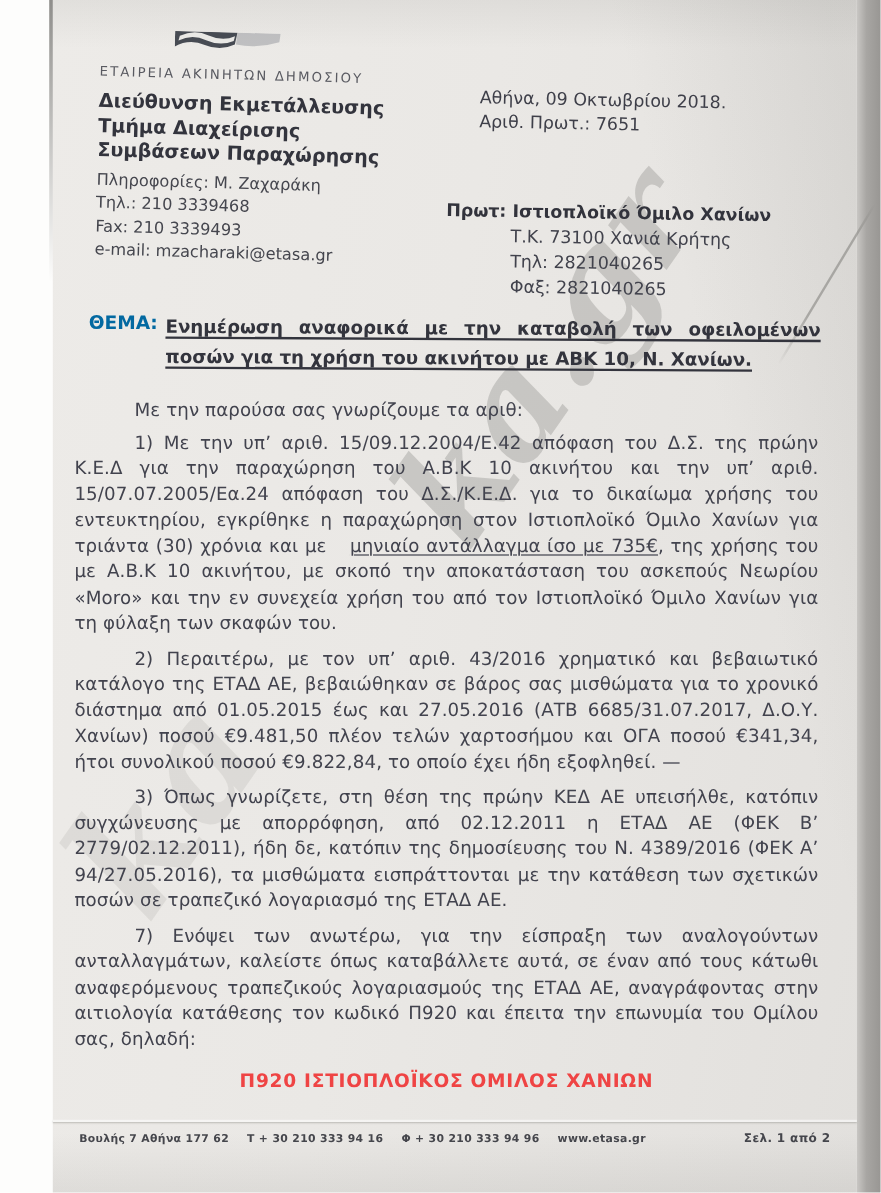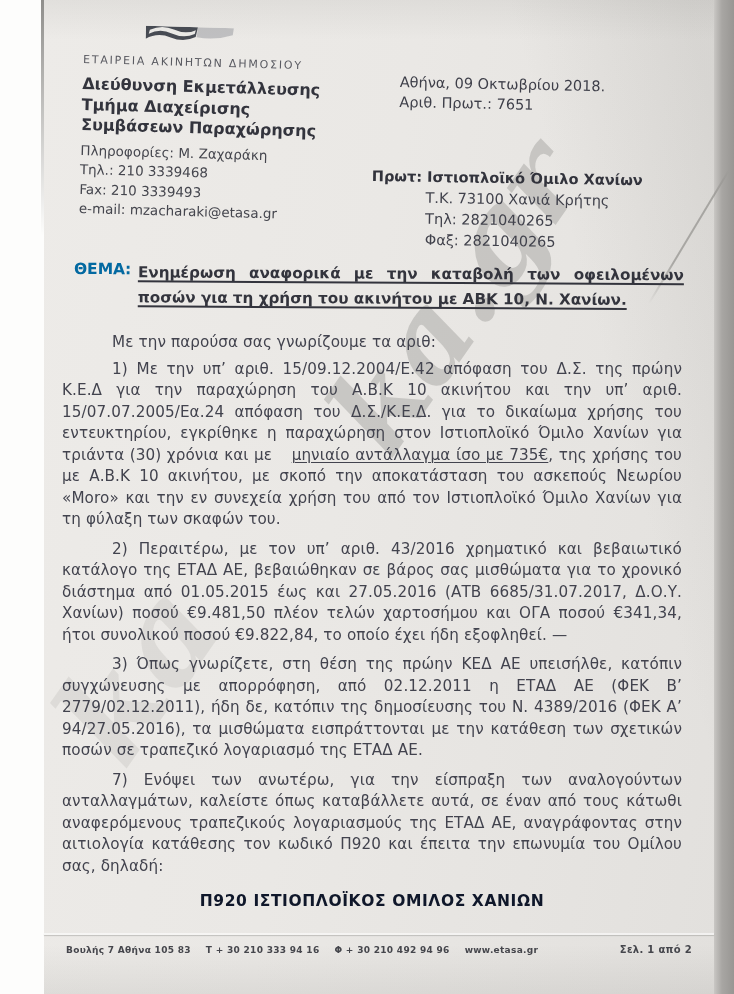--- a/index.html
+++ b/index.html
@@ -63,21 +63,21 @@
   .subject{left:74px;top:260px;width:610px;display:flex;transform:rotate(0.3deg);transform-origin:0 0;}
   .subject .lbl{font-weight:700;font-size:15.5px;color:#0369a1;flex:0 0 64px;}
   .subject .txt{
     width:546px;font-weight:700;font-size:15.2px;line-height:25px;color:#33343d;
     text-align:justify;text-decoration:underline;text-decoration-thickness:1.5px;text-underline-offset:3px;
   }
   .content{left:62px;top:332px;width:620px;font-size:15.2px;line-height:21.5px;letter-spacing:0.1px;}
   .content p{margin:0 0 8px 0;text-align:justify;text-indent:50px;}
   .content .intro{margin-bottom:5px;}
   .u{text-decoration:underline;text-decoration-thickness:1.3px;text-underline-offset:2px;padding-left:14px;}
-  .acct-line{margin-top:14px;text-align:center;font-weight:700;font-size:15.5px;letter-spacing:0.6px;color:#0f172a;}
+  .acct-line{margin-top:14px;text-align:center;font-weight:700;font-size:15.5px;letter-spacing:0.6px;color:#ef4444;}
   .footer{
     left:66px;top:944px;right:42px;display:flex;align-items:baseline;gap:15px;
     font-size:9px;font-weight:700;letter-spacing:0.3px;color:#45464c;white-space:nowrap;
   }
   .footer .page{margin-left:auto;font-size:10px;}
 </style>
 </head>
 <body>
 
 <div class="scan">
@@ -131,20 +131,20 @@
   <div class="blk content">
     <p class="intro">Με την παρούσα σας γνωρίζουμε τα αριθ:</p>
     <p><span>1) Με την υπ’ αριθ. 15/09.12.2004/Ε.42 απόφαση του Δ.Σ. της πρώην Κ.Ε.Δ για την παραχώρηση του Α.Β.Κ 10 ακινήτου και την υπ’ αριθ. 15/07.07.2005/Εα.24 απόφαση του Δ.Σ./Κ.Ε.Δ. για το δικαίωμα χρήσης του εντευκτηρίου, εγκρίθηκε η παραχώρηση στον Ιστιοπλοϊκό Όμιλο Χανίων για τριάντα (30) χρόνια και με </span><span class="u">μηνιαίο αντάλλαγμα ίσο με 735€</span><span>, της χρήσης του με Α.Β.Κ 10 ακινήτου, με σκοπό την αποκατάσταση του ασκεπούς Νεωρίου «Moro» και την εν συνεχεία χρήση του από τον Ιστιοπλοϊκό Όμιλο Χανίων για τη φύλαξη των σκαφών του.</span></p>
     <p>2) Περαιτέρω, με τον υπ’ αριθ. 43/2016 χρηματικό και βεβαιωτικό κατάλογο της ΕΤΑΔ ΑΕ, βεβαιώθηκαν σε βάρος σας μισθώματα για το χρονικό διάστημα από 01.05.2015 έως και 27.05.2016 (ΑΤΒ 6685/31.07.2017, Δ.Ο.Υ. Χανίων) ποσού €9.481,50 πλέον τελών χαρτοσήμου και ΟΓΑ ποσού €341,34, ήτοι συνολικού ποσού €9.822,84, το οποίο έχει ήδη εξοφληθεί.  —</p>
     <p>3) Όπως γνωρίζετε, στη θέση της πρώην ΚΕΔ ΑΕ υπεισήλθε, κατόπιν συγχώνευσης με απορρόφηση, από 02.12.2011 η ΕΤΑΔ ΑΕ (ΦΕΚ Β’ 2779/02.12.2011), ήδη δε, κατόπιν της δημοσίευσης του Ν. 4389/2016 (ΦΕΚ Α’ 94/27.05.2016), τα μισθώματα εισπράττονται με την κατάθεση των σχετικών ποσών σε τραπεζικό λογαριασμό της ΕΤΑΔ ΑΕ.</p>
     <p>7) Ενόψει των ανωτέρω, για την είσπραξη των αναλογούντων ανταλλαγμάτων, καλείστε όπως καταβάλλετε αυτά, σε έναν από τους κάτωθι αναφερόμενους τραπεζικούς λογαριασμούς της ΕΤΑΔ ΑΕ, αναγράφοντας στην αιτιολογία κατάθεσης τον κωδικό Π920 και έπειτα την επωνυμία του Ομίλου σας, δηλαδή:</p>
     <div class="acct-line">Π920 ΙΣΤΙΟΠΛΟΪΚΟΣ ΟΜΙΛΟΣ ΧΑΝΙΩΝ</div>
   </div>
 
   <div class="blk footer">
-    <span>Βουλής 7  Αθήνα 105 83</span>
+    <span>Βουλής 7  Αθήνα 177 62</span>
     <span>Τ + 30 210 333 94 16</span>
-    <span>Φ + 30 210 492 94 96</span>
+    <span>Φ + 30 210 333 94 96</span>
     <span>www.etasa.gr</span>
     <span class="page">Σελ. 1 από 2</span>
   </div>
 
 </div>
 
 </body></html>

